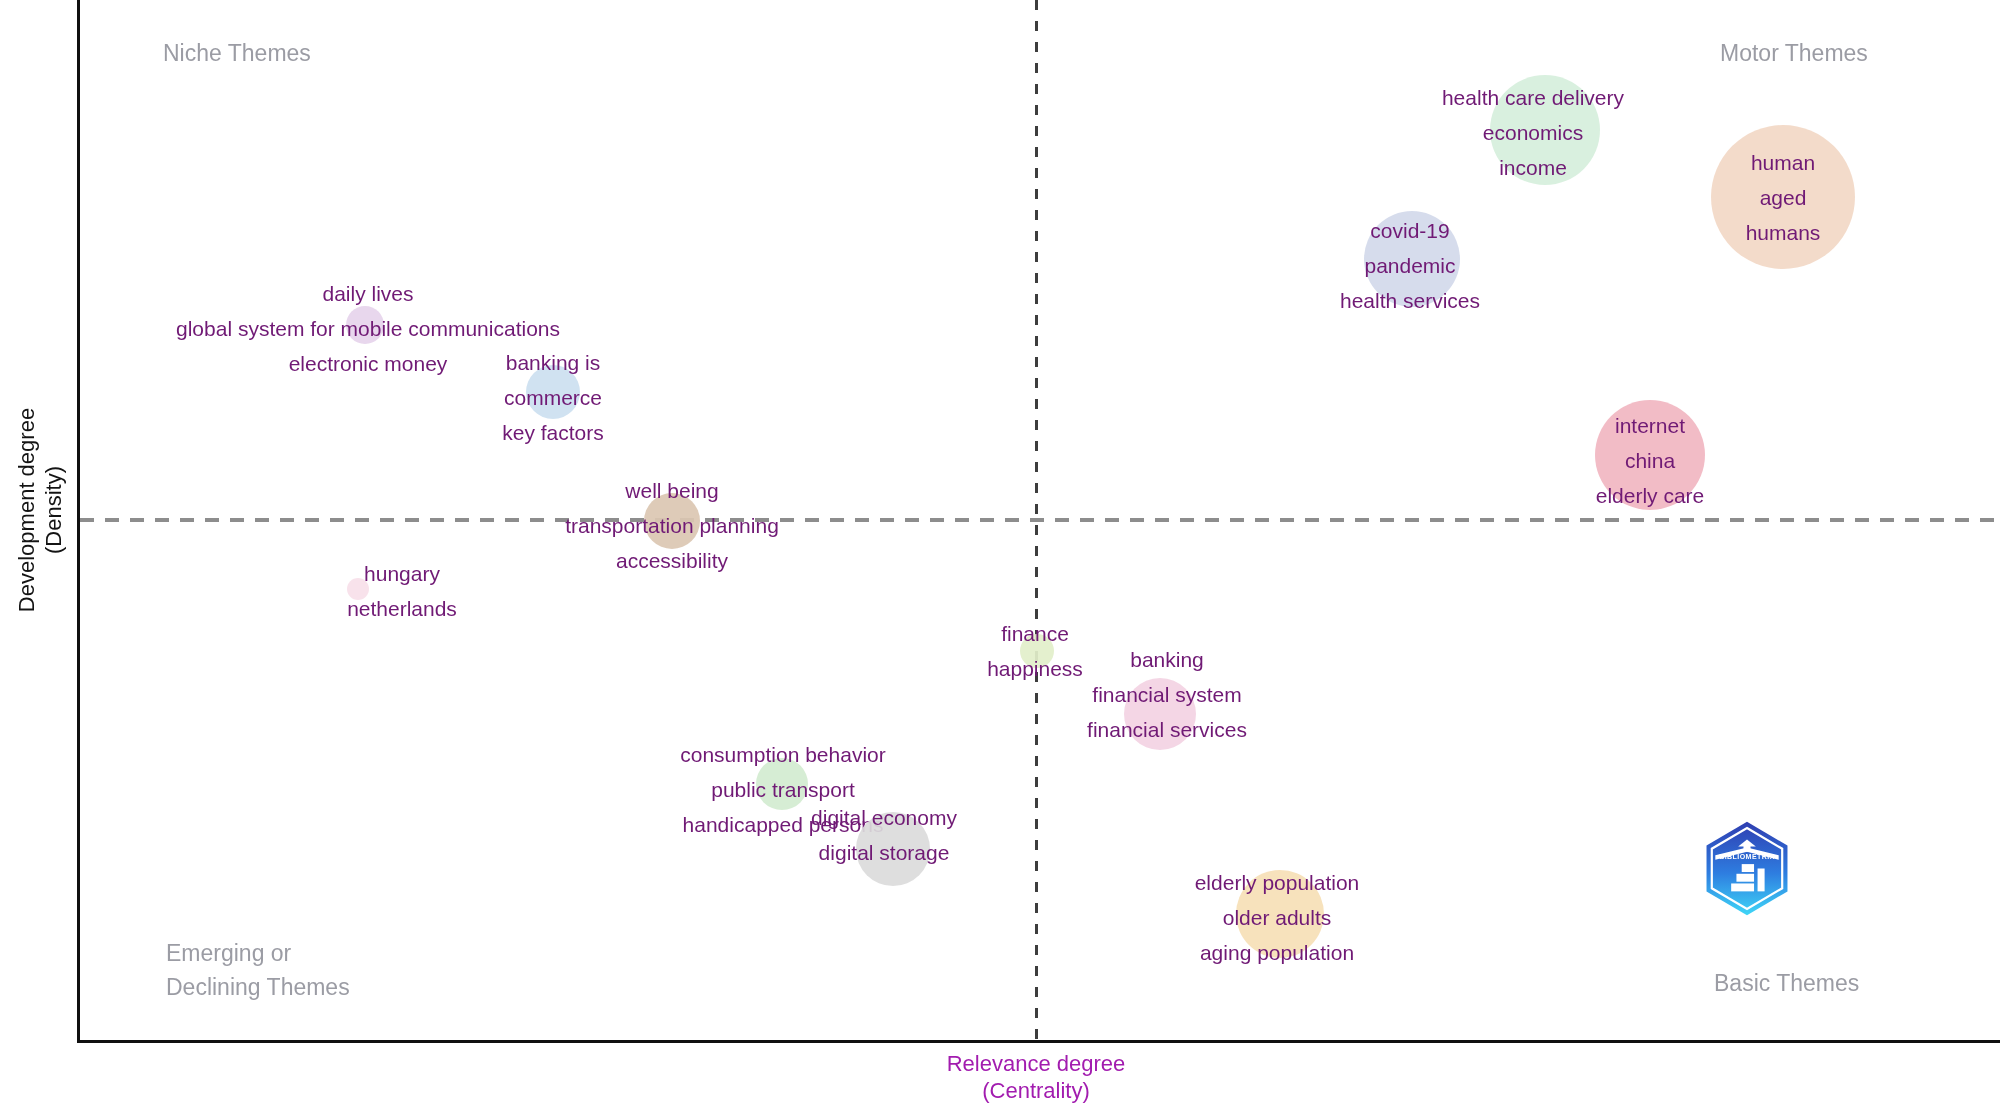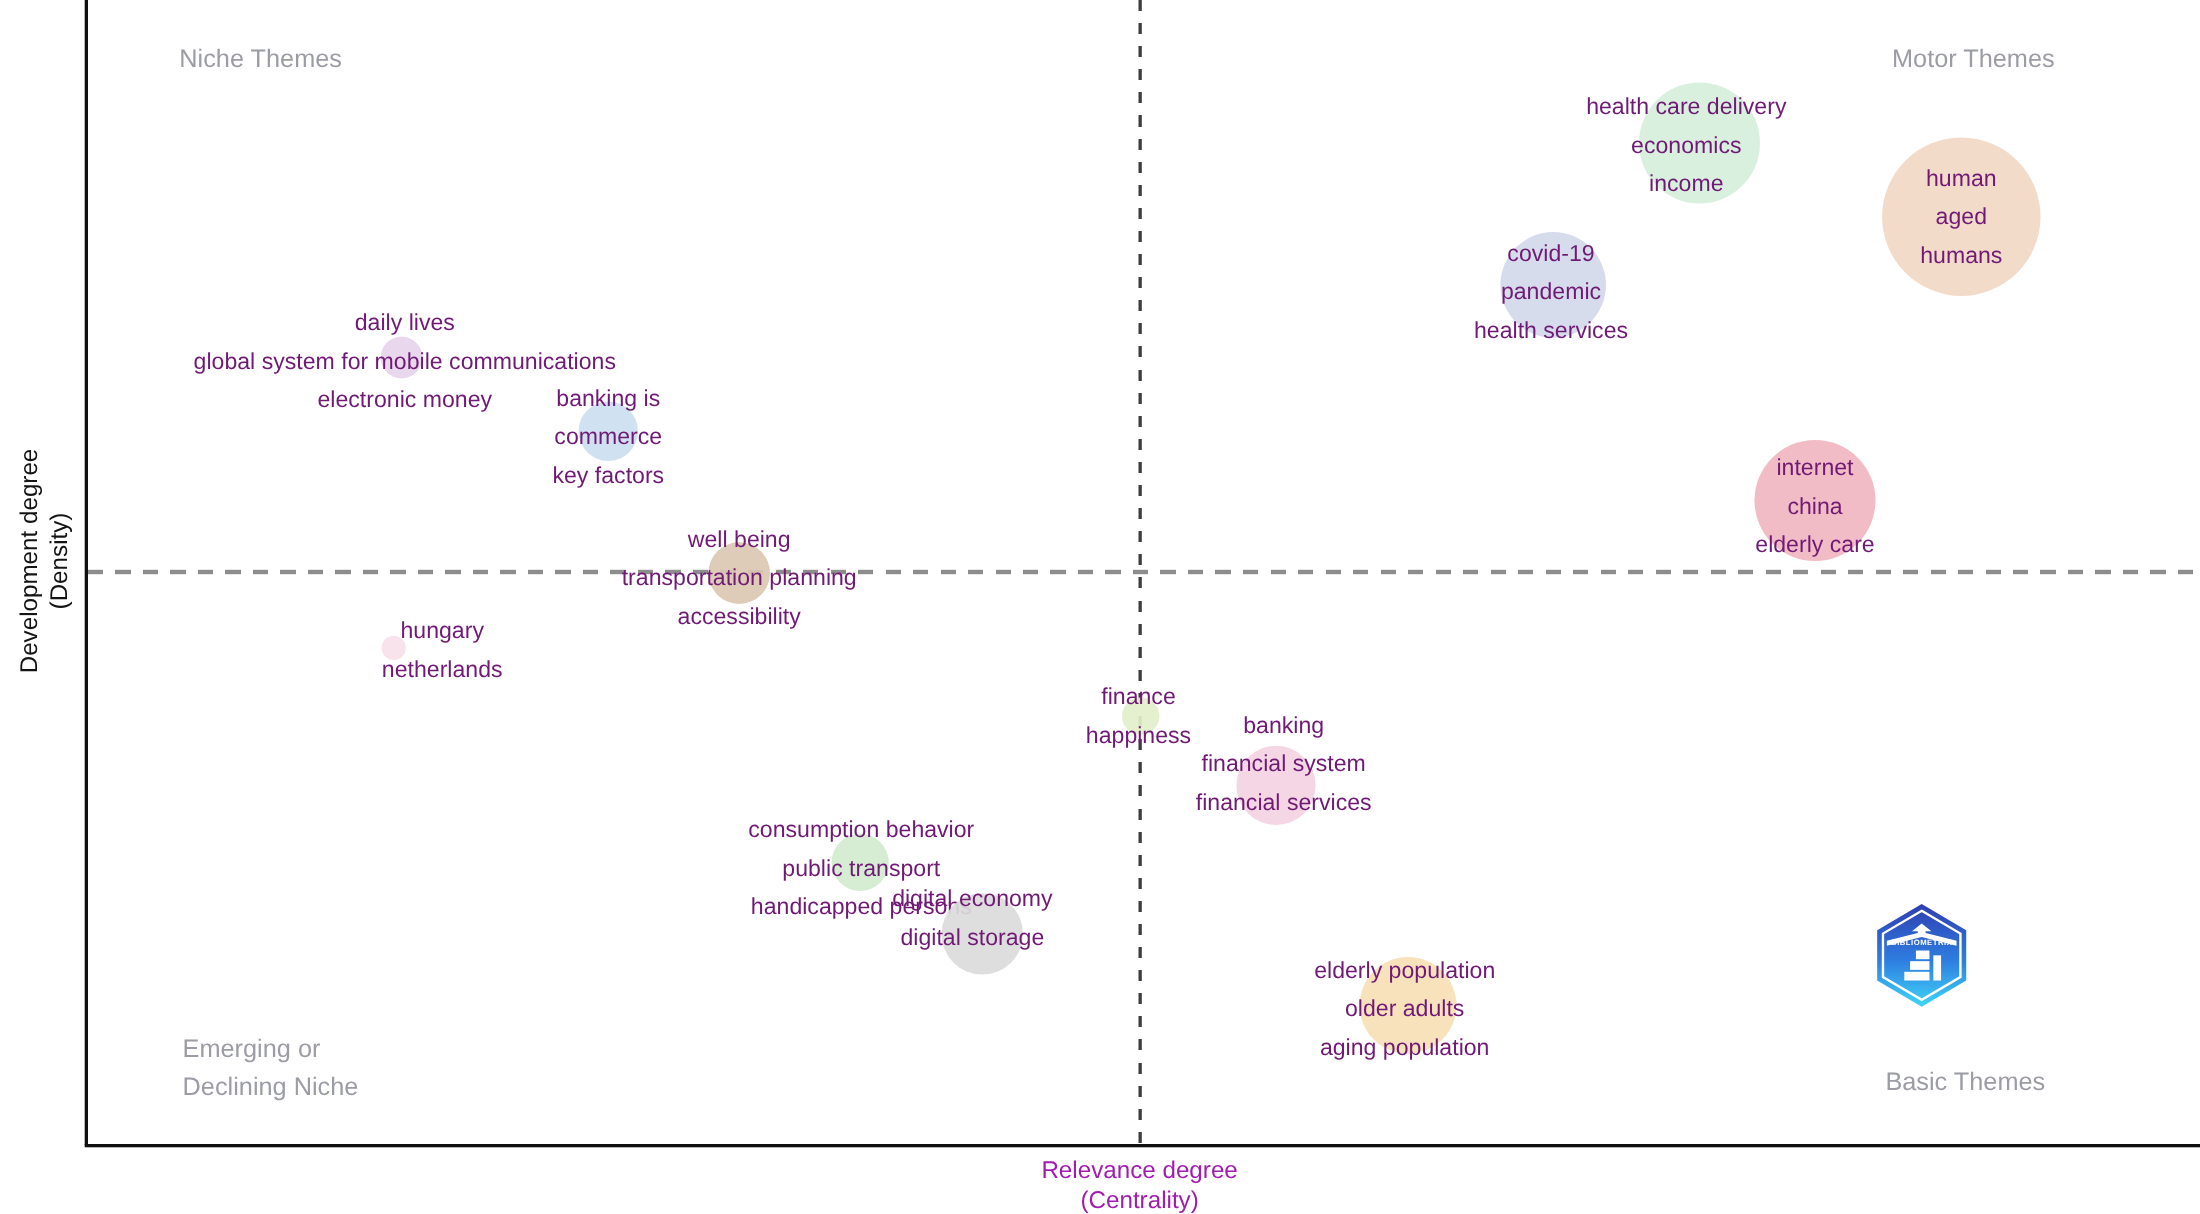--- a/index.html
+++ b/index.html
@@ -37,21 +37,21 @@
 
   <div class="y-axis"></div>
   <div class="x-axis"></div>
   <div class="v-divider"></div>
   <div class="h-divider"></div>
 
   <div class="quad-label tl">Niche Themes</div>
   <div class="quad-label tr">Motor Themes</div>
   <div class="quad-label bl">
     <div>Emerging or</div>
-    <div>Declining Niche</div>
+    <div>Declining Themes</div>
   </div>
   <div class="quad-label br">Basic Themes</div>
 
   <div class="ylab">
     <div>Development degree</div>
     <div>(Density)</div>
   </div>
   <div class="xlab">
     <div>Relevance degree</div>
     <div>(Centrality)</div>

